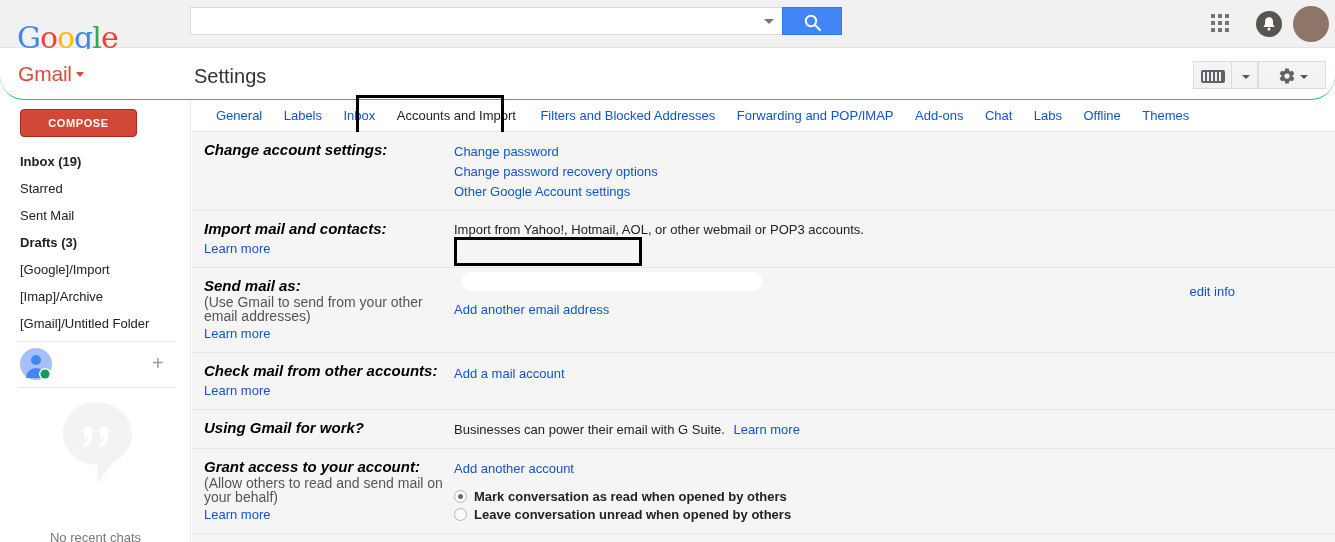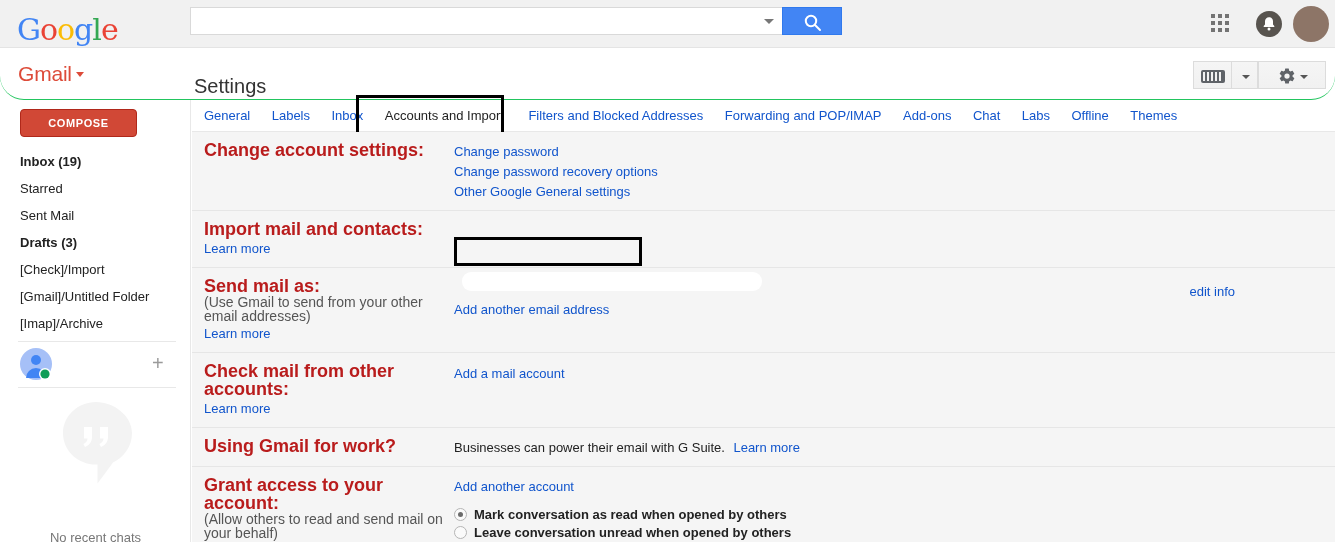--- a/index.html
+++ b/index.html
@@ -12,21 +12,21 @@
     -webkit-font-smoothing: antialiased;
   }
   .screen { position: relative; width: 1335px; height: 542px; background: #fff; }
 
   
   .topbar {
     position: absolute; left: 0; top: 0; width: 1335px; height: 48px;
     background: #f1f1f1; border-bottom: 1px solid #e4e4e4;
   }
   .google-logo {
-    position: absolute; left: 17px; top: 11px;
+    position: absolute; left: 17px; top: 19px;
     font-family: "DejaVu Serif", serif;
     font-size: 30px; letter-spacing: -1px; line-height: 38px;
     user-select: none;
   }
   .g-b { color: #4285f4; } .g-r { color: #ea4335; }
   .g-y { color: #fbbc05; } .g-g { color: #34a853; }
 
   .searchwrap {
     position: absolute; left: 190px; top: 7px; width: 652px; height: 28px;
   }
@@ -77,21 +77,21 @@
     position: absolute; left: 18px; top: 13px;
     font-size: 21px; color: #dd4b39; letter-spacing: -0.2px;
   }
   .gmail-caret {
     display: inline-block; margin-left: 4px; vertical-align: 4px;
     width: 0; height: 0;
     border-left: 4px solid transparent; border-right: 4px solid transparent;
     border-top: 5px solid #dd4b39;
   }
   .settings-title {
-    position: absolute; left: 194px; top: 26px;
+    position: absolute; left: 194px; top: 16px;
     font-size: 20px; color: #333; font-weight: normal; text-align: center;
   }
   .kb-btn {
     position: absolute; left: 1193px; top: 61px; width: 38px; height: 28px;
     background: linear-gradient(#f5f5f5,#f1f1f1);
     border: 1px solid #dcdcdc; border-right: none; cursor: pointer;
   }
   .kb-ico {
     position: absolute; left: 7px; top: 8px; width: 24px; height: 13px;
     background: #5f6368; border-radius: 2px;
@@ -159,21 +159,21 @@
     position: absolute; left: 0; top: 430px; width: 191px;
     text-align: center; font-size: 13px; color: #777;
   }
 
   
   .main {
     position: absolute; left: 192px; top: 100px; width: 1143px; height: 442px;
     background: #fff;
   }
   .tabs {
-    position: relative; height: 32px; padding-left: 12px;
+    position: relative; height: 32px; padding-left: 24px;
     border-bottom: 1px solid #e8e8e8; background: #fff;
   }
   .tab {
     display: inline-block; font-size: 13px; color: #15c;
     line-height: 32px; margin-right: 17px; cursor: pointer; white-space: nowrap;
   }
   .tab.active { color: #222; font-weight: normal; cursor: default; }
 
   .tab-highlight {
     position: absolute; left: 164px; top: -5px;
@@ -183,21 +183,21 @@
   }
 
   .rows { position: relative; background: #f5f5f5; }
   .row {
     position: relative; display: flex;
     border-bottom: 1px solid #e6e6e6;
     background: #f5f5f5; padding: 9px 0 9px 12px;
   }
   .row .label { width: 250px; flex: none; padding-right: 8px; }
   .row .value { flex: 1; position: relative; }
-  .lbl-title { font-size: 18px; font-weight: bold; color: #b91c1c; line-height: 18px; }
+  .lbl-title { font-size: 15px; font-weight: bold; color: #000000; line-height: 18px; font-style: italic; }
   .lbl-note { font-size: 14px; color: #555; line-height: 14px; }
   .lnk { font-size: 13px; color: #15c; line-height: 19px; cursor: pointer; display: inline-block; }
   .lnk.blue-bold { font-weight: bold; }
   .txt { font-size: 13px; color: #222; line-height: 19px; }
   .val-line { line-height: 19px; }
 
   .import-highlight {
     position: absolute; left: 0px; top: 17px;
     width: 188px; height: 29px;
     border: 3px solid #000; pointer-events: none;
@@ -286,23 +286,23 @@
   </div>
 
   <div class="sidebar">
     <div class="compose">COMPOSE</div>
 
     <div class="navlist">
       <div class="navitem bold">Inbox (19)</div>
       <div class="navitem">Starred</div>
       <div class="navitem">Sent Mail</div>
       <div class="navitem bold">Drafts (3)</div>
-      <div class="navitem">[Check]/Import</div>
+      <div class="navitem">[Google]/Import</div>
+      <div class="navitem">[Imap]/Archive</div>
       <div class="navitem">[Gmail]/Untitled Folder</div>
-      <div class="navitem">[Imap]/Archive</div>
     </div>
 
     <div class="nav-divider"></div>
 
     <div class="chatrow">
       <svg class="chat-avatar" viewBox="0 0 32 32">
         <circle cx="16" cy="16" r="16" fill="#a6c0f7"></circle>
         <circle cx="16" cy="12" r="5" fill="#4285f4"></circle>
         <path d="M6 30a10 10 0 0 1 20 0z" fill="#4285f4"></path>
         <circle cx="25" cy="26" r="6" fill="#fff"></circle>
@@ -339,30 +339,31 @@
 
     <div class="rows">
 
       <div class="row">
         <div class="label">
           <div class="lbl-title">Change account settings:</div>
         </div>
         <div class="value">
           <div class="val-line"><span class="lnk">Change password</span></div>
           <div class="val-line"><span class="lnk">Change password recovery options</span></div>
-          <div class="val-line"><span class="lnk">Other Google General settings</span></div>
+          <div class="val-line"><span class="lnk">Other Google Account settings</span></div>
         </div>
       </div>
 
       <div class="row">
         <div class="label">
           <div class="lbl-title">Import mail and contacts:</div>
           <div class="val-line"><span class="lnk">Learn more</span></div>
         </div>
         <div class="value">
+          <div class="val-line txt">Import from Yahoo!, Hotmail, AOL, or other webmail or POP3 accounts.</div>
           <div class="import-highlight"></div>
         </div>
       </div>
 
       <div class="row">
         <div class="label">
           <div class="lbl-title">Send mail as:</div>
           <div class="lbl-note">(Use Gmail to send from your other email addresses)</div>
           <div class="val-line"><span class="lnk">Learn more</span></div>
         </div>

